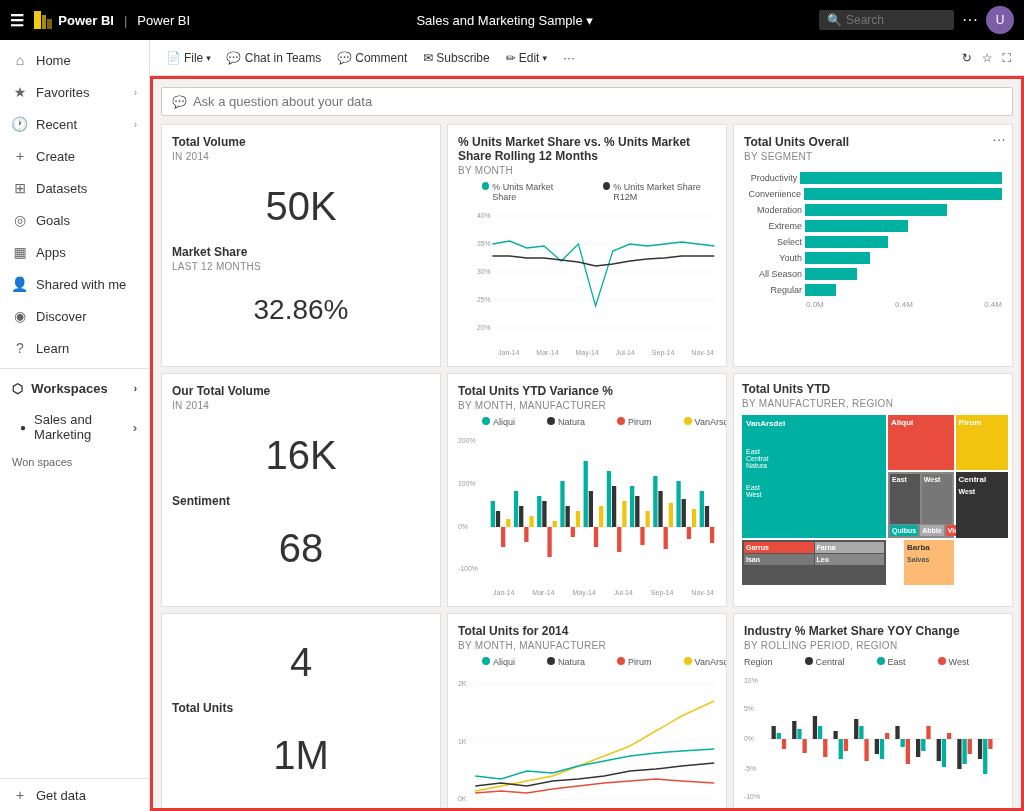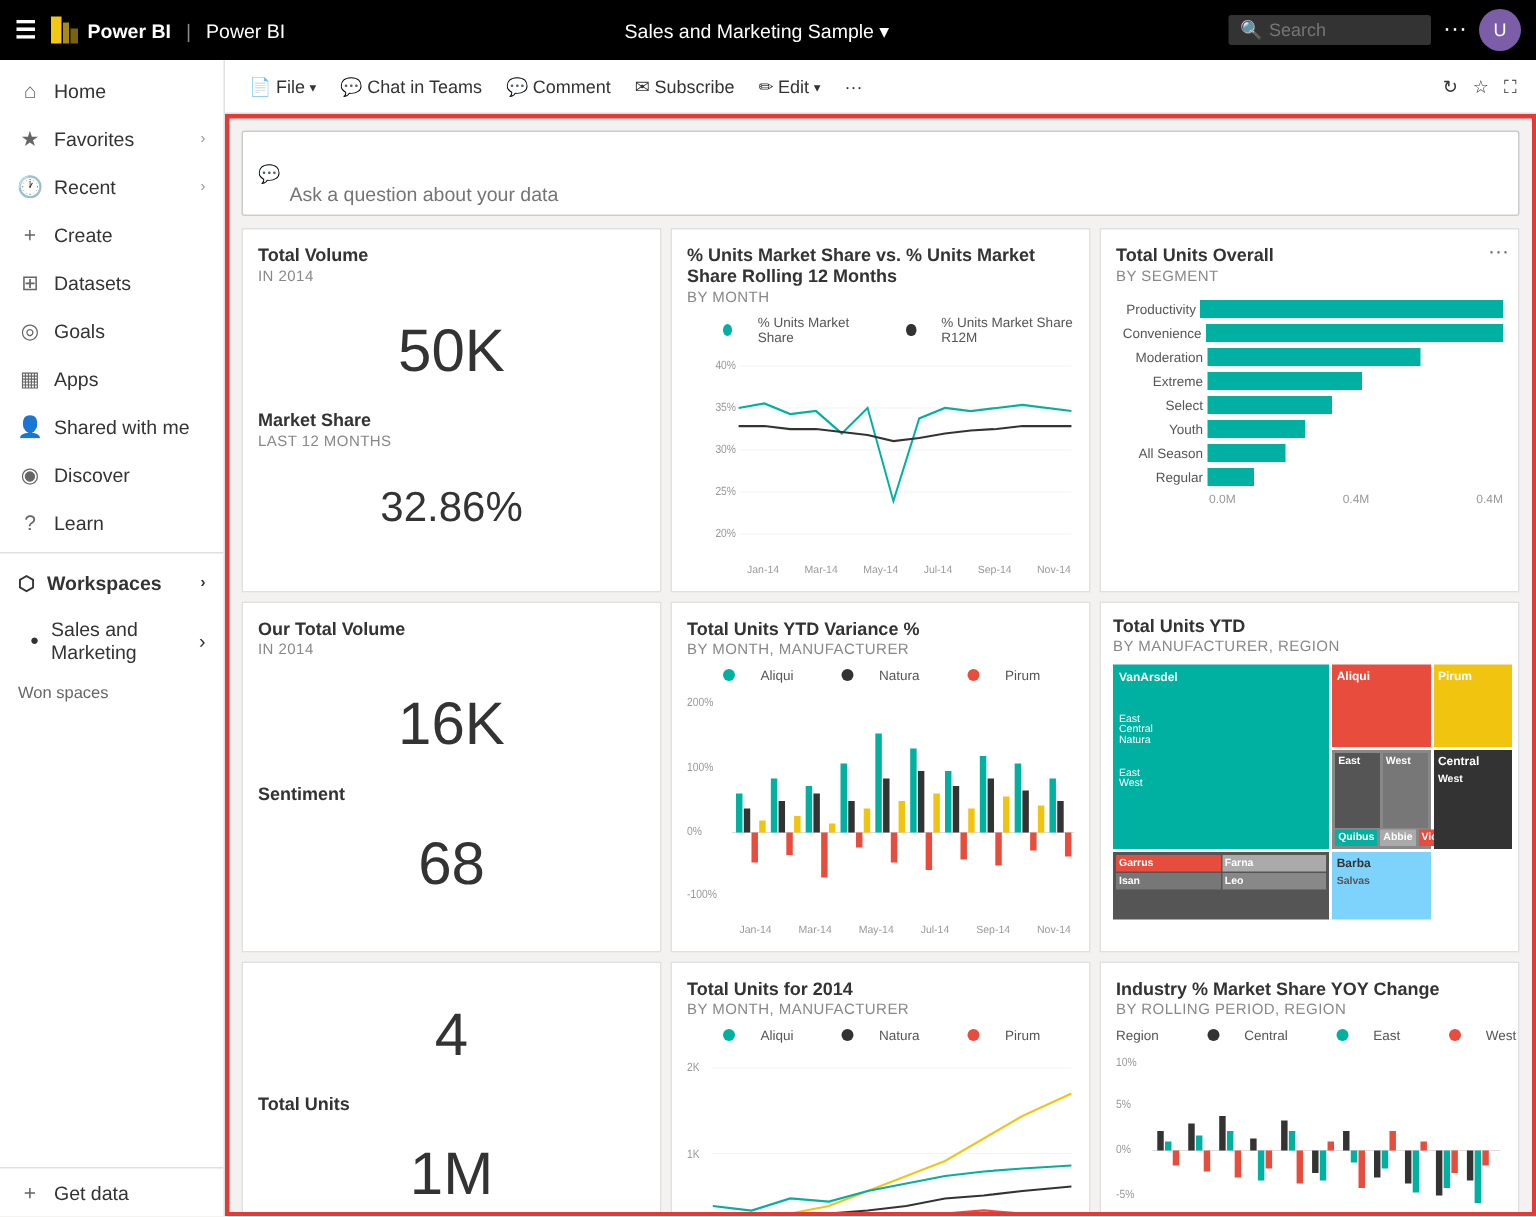--- a/index.html
+++ b/index.html
@@ -39,37 +39,37 @@
     .toolbar { display: flex; align-items: center; background: #fff; border-bottom: 1px solid #e0e0e0; padding: 4px 10px; gap: 4px; height: 36px; flex-shrink: 0; }
     .toolbar-btn { display: flex; align-items: center; gap: 3px; padding: 3px 6px; border-radius: 2px; cursor: pointer; color: #333; font-size: 12px; }
     .toolbar-right { margin-left: auto; display: flex; align-items: center; gap: 4px; }
     .toolbar-icon-btn { padding: 3px; cursor: pointer; color: #333; border-radius: 2px; }
 
     
     .dashboard { flex: 1; overflow-y: auto; padding: 8px; background: #f3f2f1; border: 3px solid #e53935; }
 
     
     .qa-bar { display: flex; align-items: center; background: #fff; border: 1px solid #ccc; border-radius: 2px; padding: 6px 10px; margin-bottom: 8px; gap: 6px; }
-    .qa-bar input { border: none; outline: none; flex: 1; font-size: 13px; color: #333; margin-top: 28px; }
+    .qa-bar input { border: none; outline: none; flex: 1; font-size: 13px; color: #333; }
     .card { background: #fff; border: 1px solid #e0e0e0; padding: 10px; position: relative; overflow: hidden; }
     .card-title { font-size: 12px; font-weight: 600; color: #333; margin-bottom: 2px; }
     .card-subtitle { font-size: 10px; color: #888; text-transform: uppercase; letter-spacing: 0.3px; margin-bottom: 6px; }
     .big-number { font-size: 40px; font-weight: 300; color: #333; text-align: center; padding: 16px 0; }
     .card-more { position: absolute; top: 6px; right: 6px; cursor: pointer; color: #666; font-size: 14px; }
 
     
     .hbar-chart { display: flex; flex-direction: column; gap: 4px; padding: 4px 0; }
     .hbar-row { display: flex; align-items: center; gap: 3px; font-size: 9px; color: #555; }
     .hbar-label { width: 58px; text-align: right; font-size: 9px; }
     .hbar-bar { height: 12px; background: #00b0a0; }
     .hbar-axis { display: flex; justify-content: space-between; font-size: 8px; color: #999; padding: 0 0 0 62px; }
 
     
     .legend { display: flex; gap: 8px; margin-bottom: 4px; font-size: 9px; color: #555; }
-    .legend-item { display: flex; align-items: center; gap: 17px; padding-left: 24px; }
+    .legend-item { display: flex; align-items: flex-start; gap: 3px; padding-left: 24px; }
     .legend-dot { width: 8px; height: 8px; border-radius: 50%; }
 
     
     .axis-labels { display: flex; justify-content: space-between; font-size: 8px; color: #999; padding: 0 2px; }
 
     
     svg { overflow: visible; }
 
     .grid-row { display: grid; grid-template-columns: 1fr 1fr 1fr; gap: 6px; margin-bottom: 6px; }
   </style>
@@ -449,21 +449,21 @@
               <div style="display:flex;gap:1px;">
                 <div style="background:#e74c3c;flex:1;padding:2px;">Garrus</div>
                 <div style="background:#aaa;flex:1;padding:2px;">Farna</div>
               </div>
               <div style="display:flex;gap:1px;">
                 <div style="background:#777;flex:1;padding:2px;">Isan</div>
                 <div style="background:#888;flex:1;padding:2px;">Leo</div>
               </div>
             </div>
 
-            <div style="background:#7dd3fc;padding:3px;font-size:8px;color:#333;">
+            <div style="background:#fdba74;padding:3px;font-size:8px;color:#333;margin-left:16px;">
               <div>Barba</div>
               <div style="font-size:7px;margin-top:4px;color:#555;">Salvas</div>
             </div>
           </div>
         </div>
       </div>
 
       <div class="grid-row">
 
         <div class="card">

